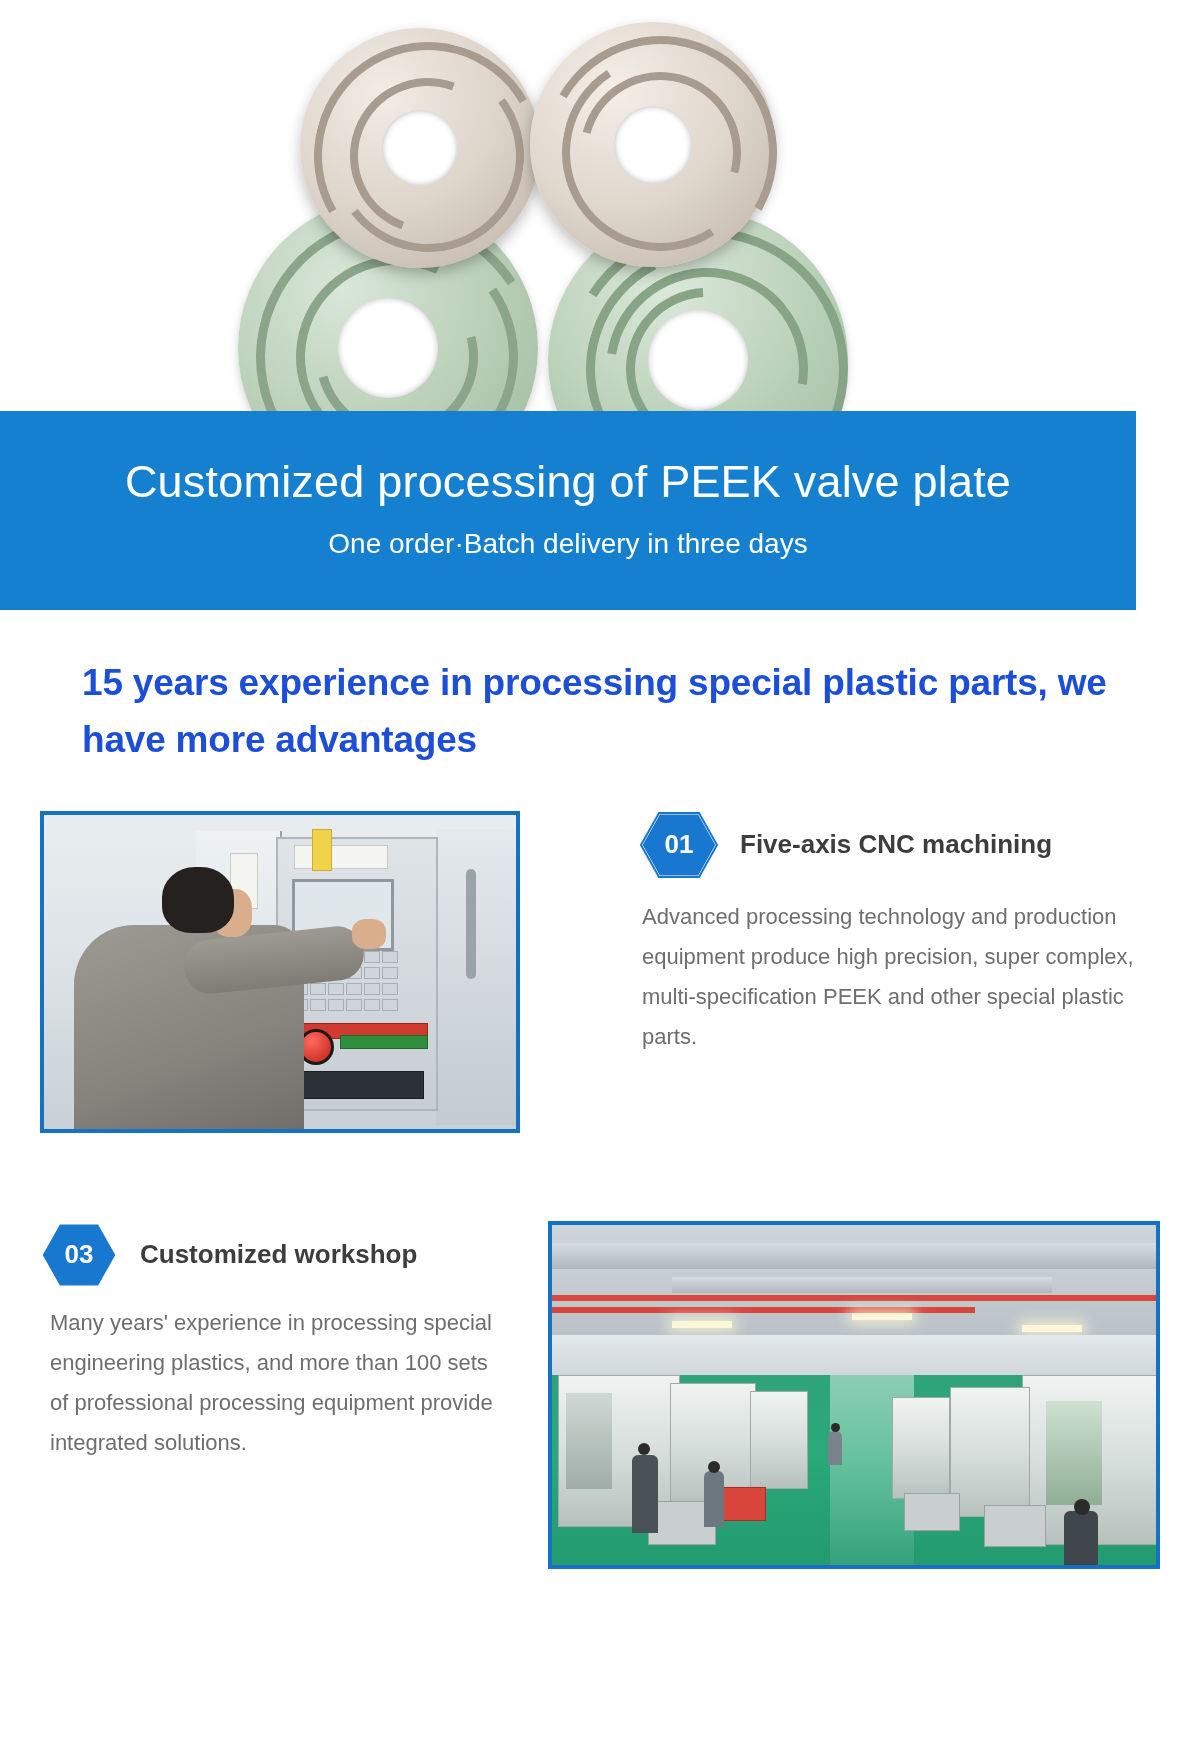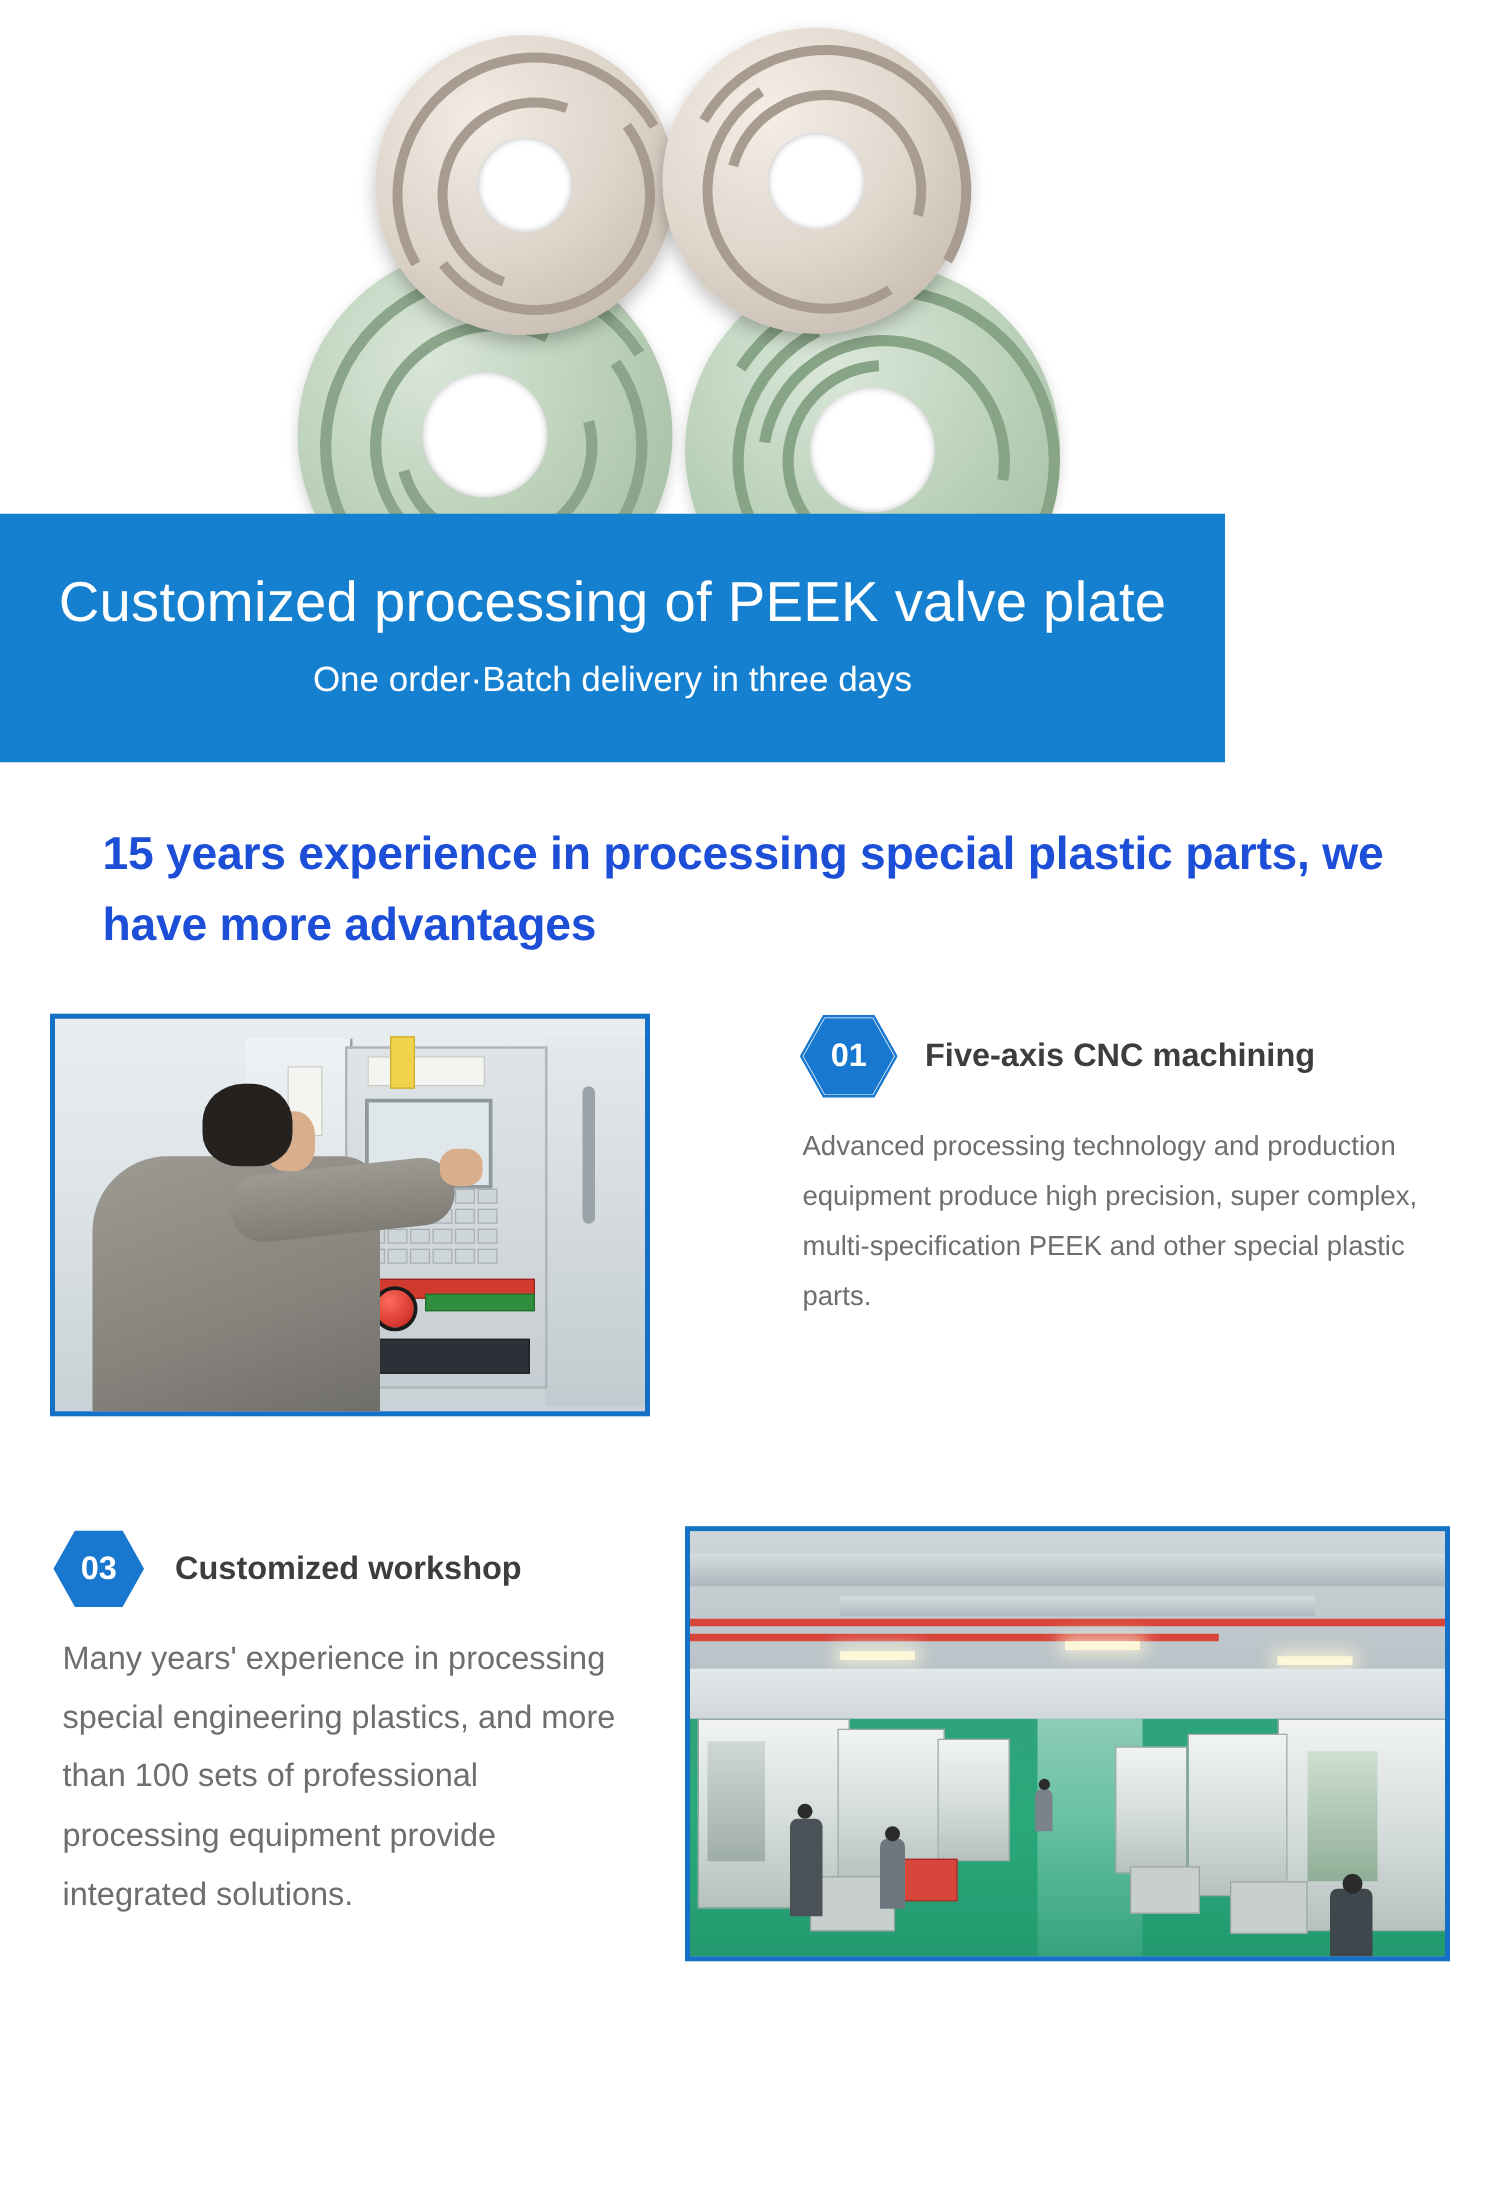--- a/index.html
+++ b/index.html
@@ -89,21 +89,21 @@
     position: absolute;
     border-radius: 50%;
     border-style: solid;
     border-color: transparent;
   }
 
   
   .banner {
     position: absolute;
     left: 0; top: 411px;
-    width: 980px;
+    width: 1136px;
     height: 199px;
     background: #1680d0;
     box-sizing: border-box;
     padding-top: 30px;
   }
   .banner-title {
     color: #ffffff;
     font-size: 45px;
     font-weight: 400;
     text-align: center;
@@ -224,21 +224,21 @@
     height: 420px;
   }
   .feature-text-2 {
     position: absolute;
     left: 40px; top: 0;
     width: 470px;
   }
   .feature-body-2 {
     margin-top: 14px;
     color: #6e6e6e;
-    font-size: 26px;
+    font-size: 22px;
     line-height: 1.82;
     padding-left: 10px;
   }
   .photo-shop {
     left: 548px; top: 0;
     width: 612px; height: 348px;
     background: #bcd3cb;
   }
   
   .ws-ceiling { position:absolute; left:0; top:0; width:100%; height:110px;

